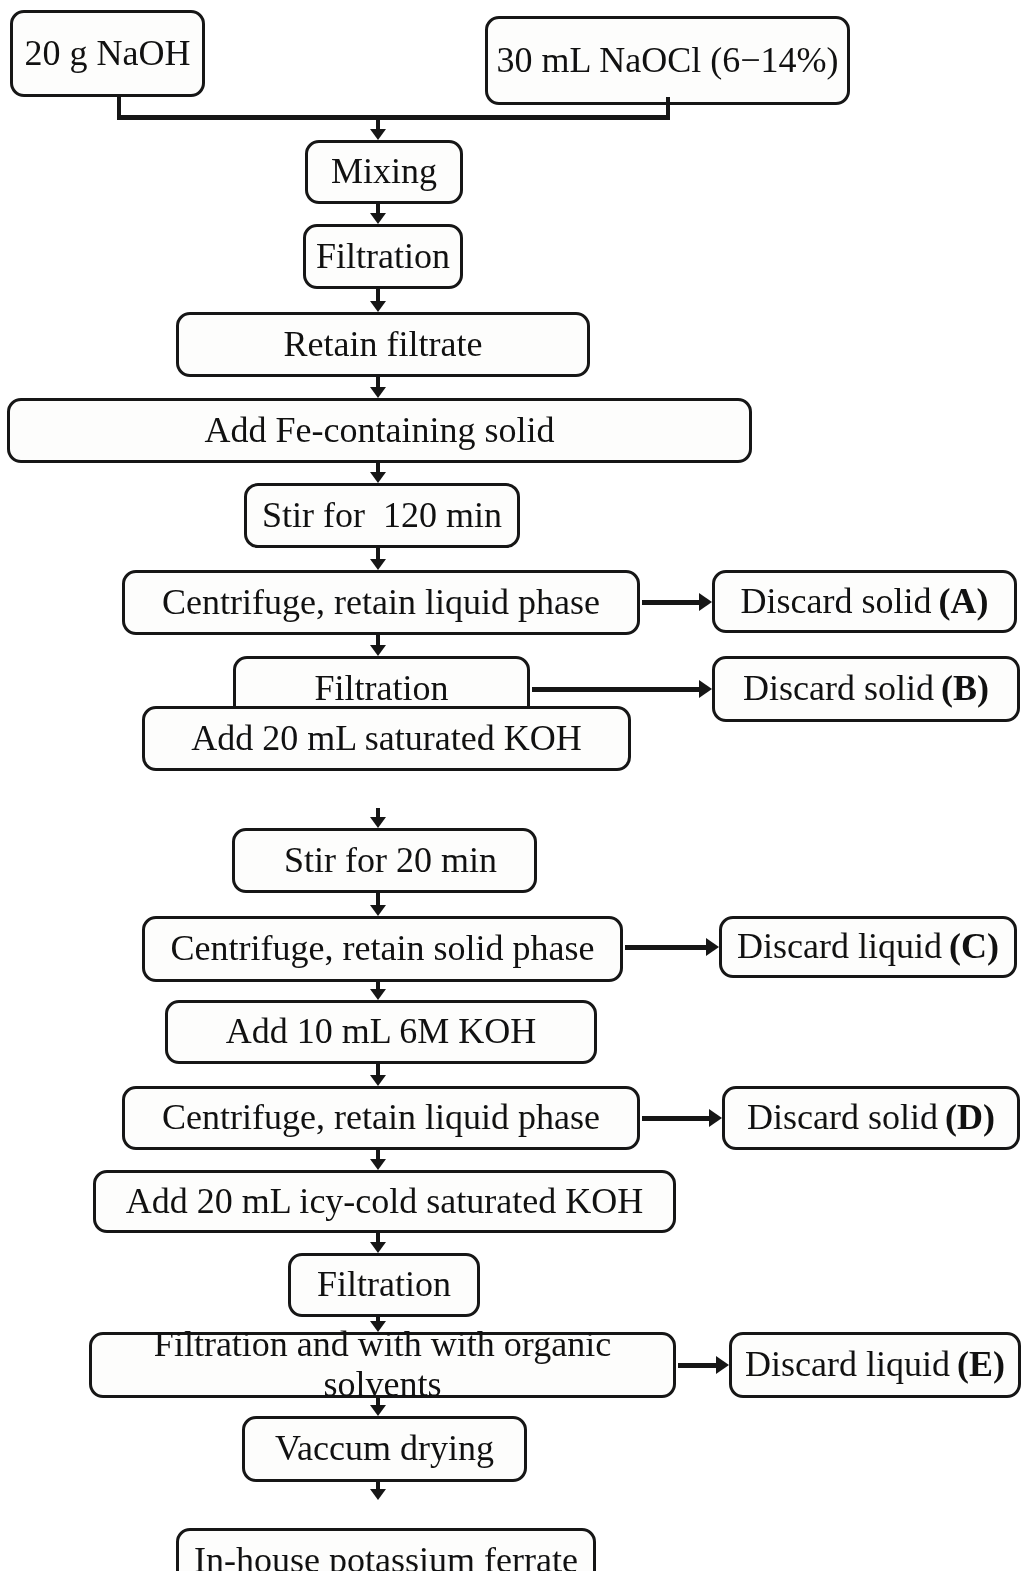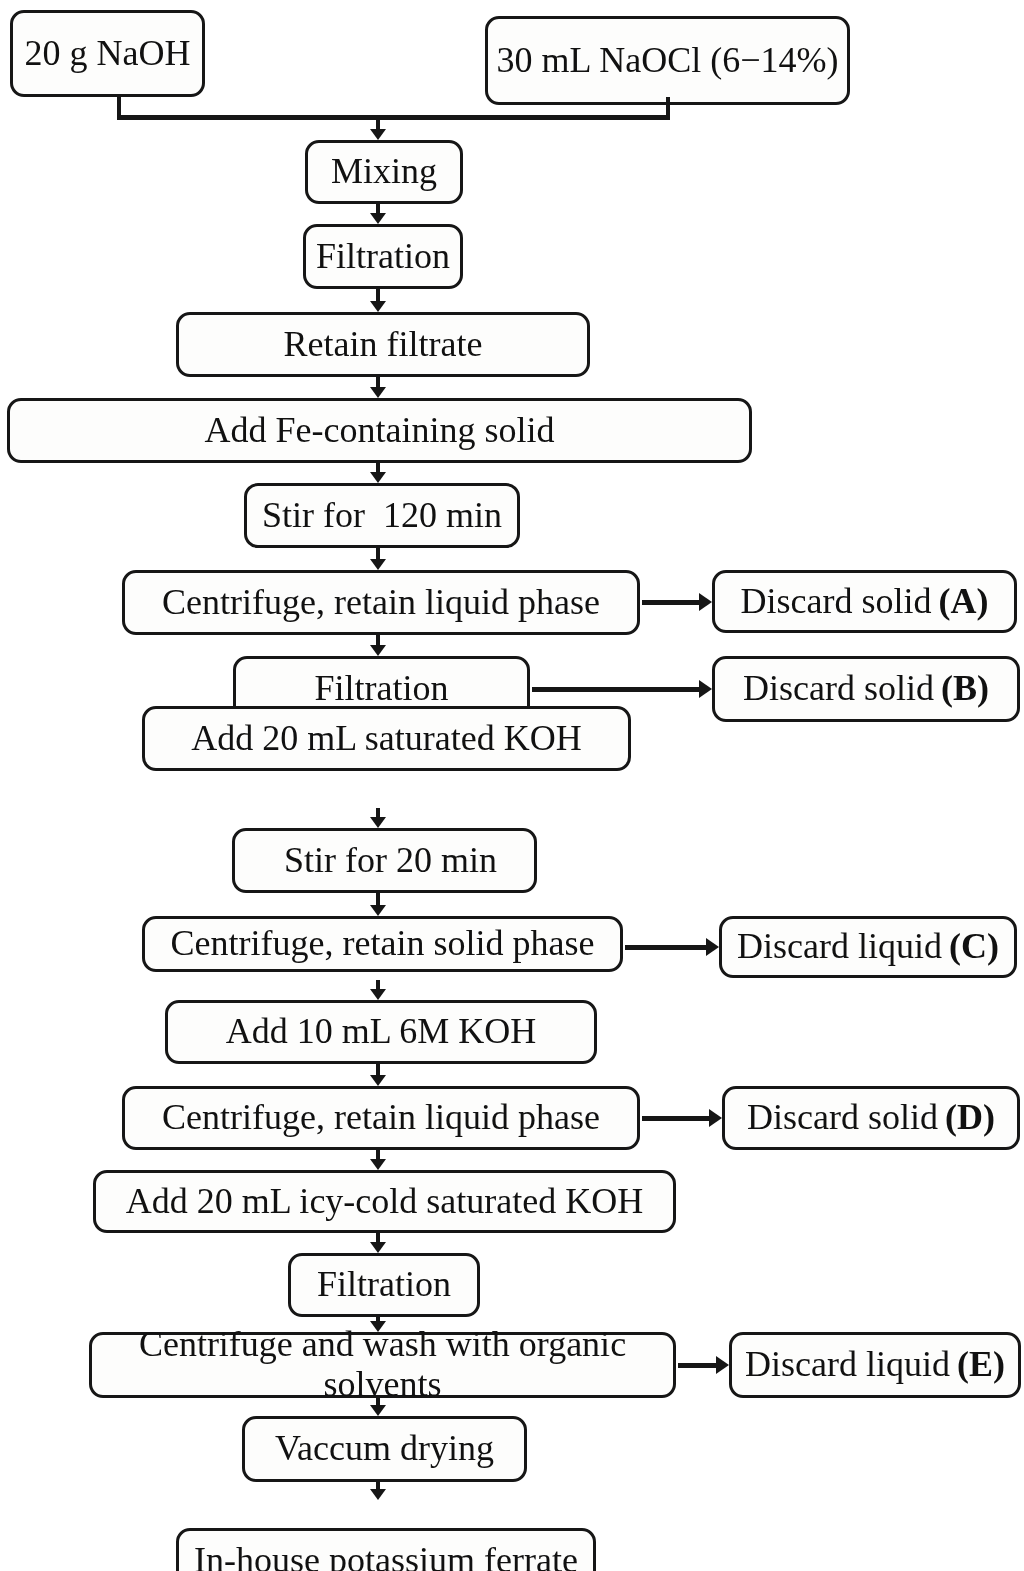--- a/index.html
+++ b/index.html
@@ -156,21 +156,21 @@
 
   <div class="node" style="left:232px;top:828px;width:305px;height:65px;padding-left:20px;">
     <span>Stir for 20 min</span>
   </div>
 
   <div class="varrow" style="left:370px;top:893px;height:23px;">
     <div class="stem"></div>
     <div class="head"></div>
   </div>
 
-  <div class="node" style="left:142px;top:916px;width:481px;height:56px;">
+  <div class="node" style="left:142px;top:916px;width:481px;height:66px;">
     <span>Centrifuge, retain solid phase</span>
   </div>
 
   <div class="harrow" style="left:625px;top:938px;width:94px;">
     <div class="stem"></div>
     <div class="head"></div>
   </div>
 
   <div class="node" style="left:719px;top:916px;width:298px;height:62px;">
     <span>Discard liquid</span>
@@ -222,21 +222,21 @@
   <div class="node" style="left:288px;top:1253px;width:192px;height:64px;">
     <span>Filtration</span>
   </div>
 
   <div class="varrow" style="left:370px;top:1317px;height:15px;">
     <div class="stem"></div>
     <div class="head"></div>
   </div>
 
   <div class="node" style="left:89px;top:1332px;width:587px;height:66px;">
-    <span>Centrifuge and wash with organic solvents</span>
+    <span>Filtration and with with organic solvents</span>
   </div>
 
   <div class="harrow" style="left:678px;top:1356px;width:51px;">
     <div class="stem"></div>
     <div class="head"></div>
   </div>
 
   <div class="node" style="left:729px;top:1332px;width:292px;height:66px;">
     <span>Discard liquid</span>
     <span class="tag">(E)</span>

